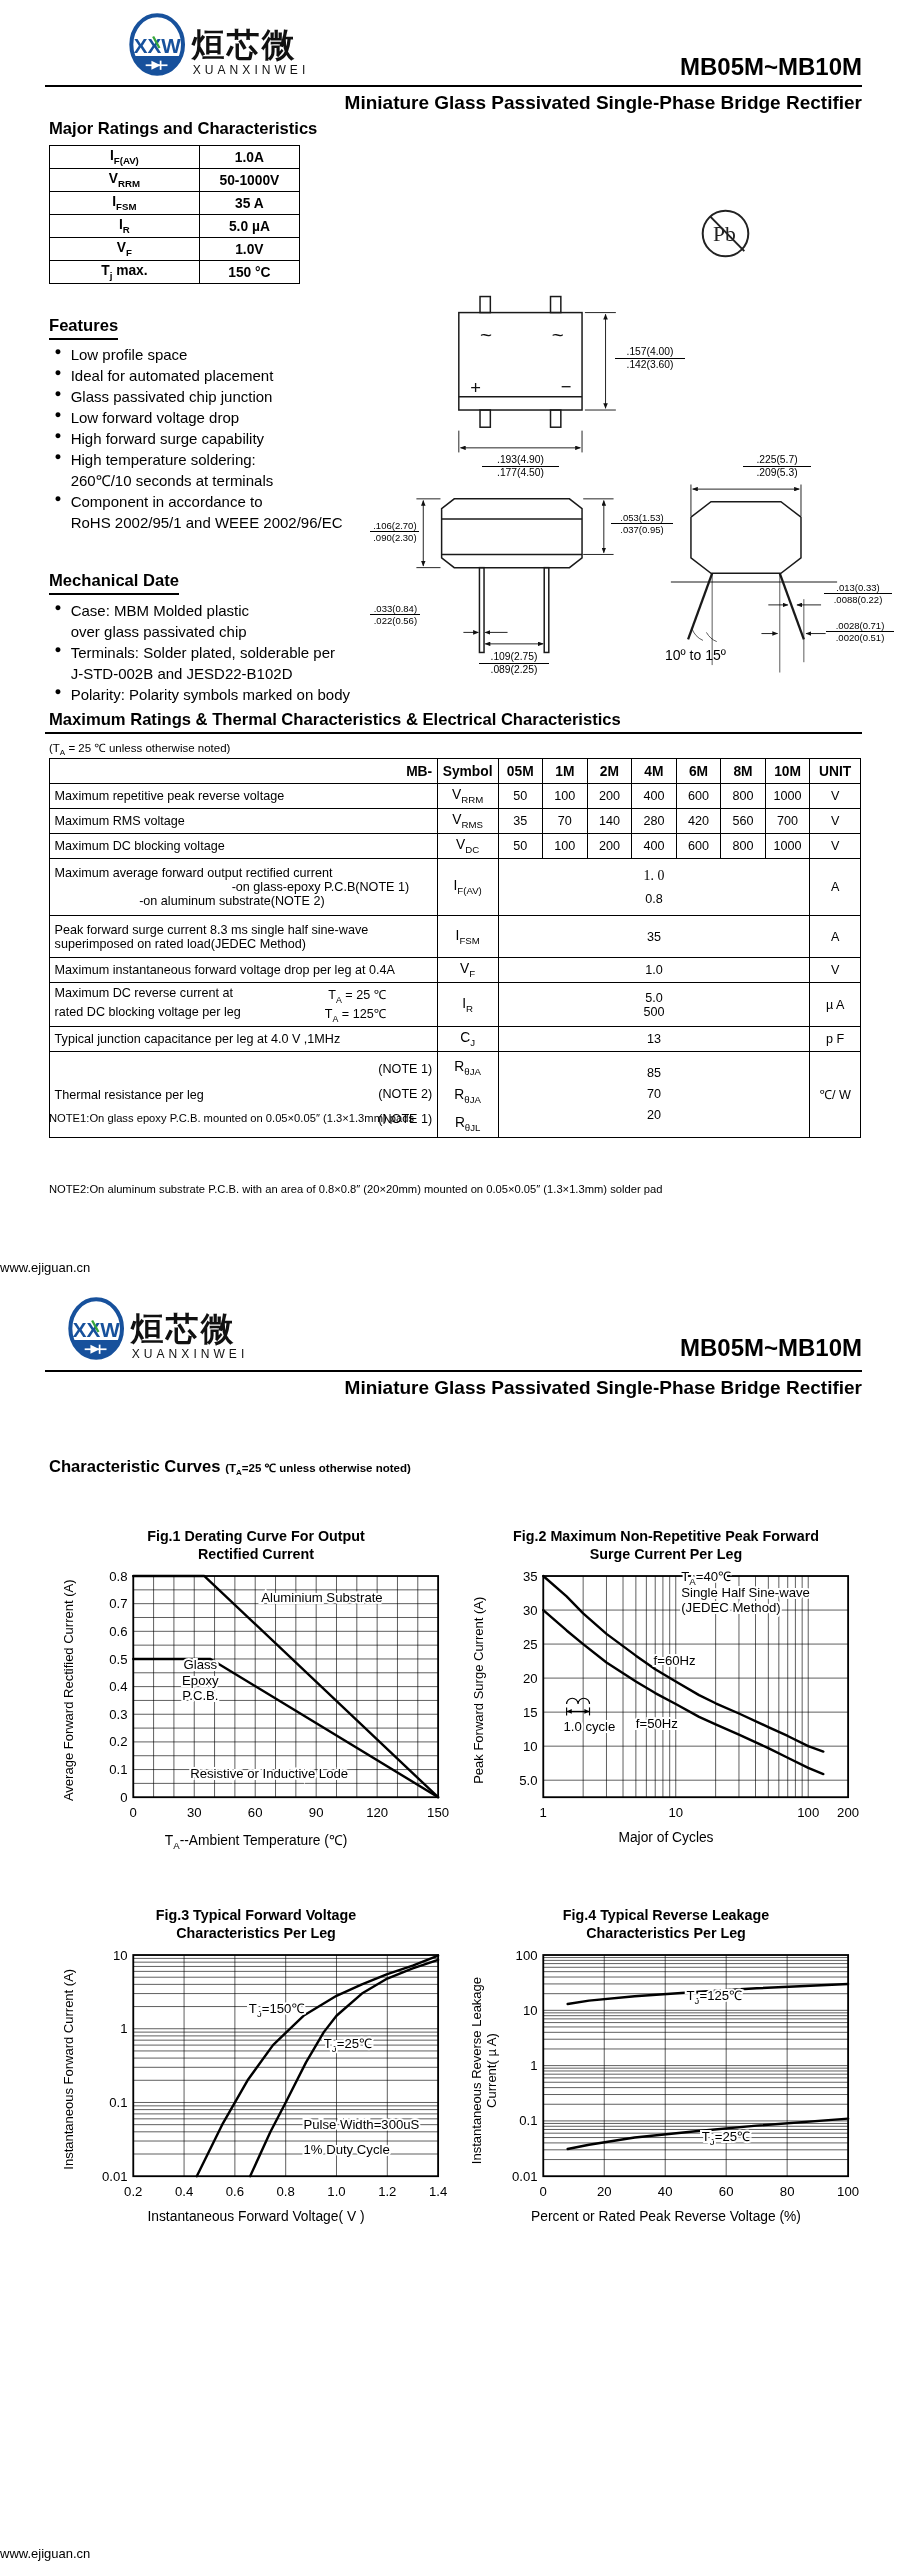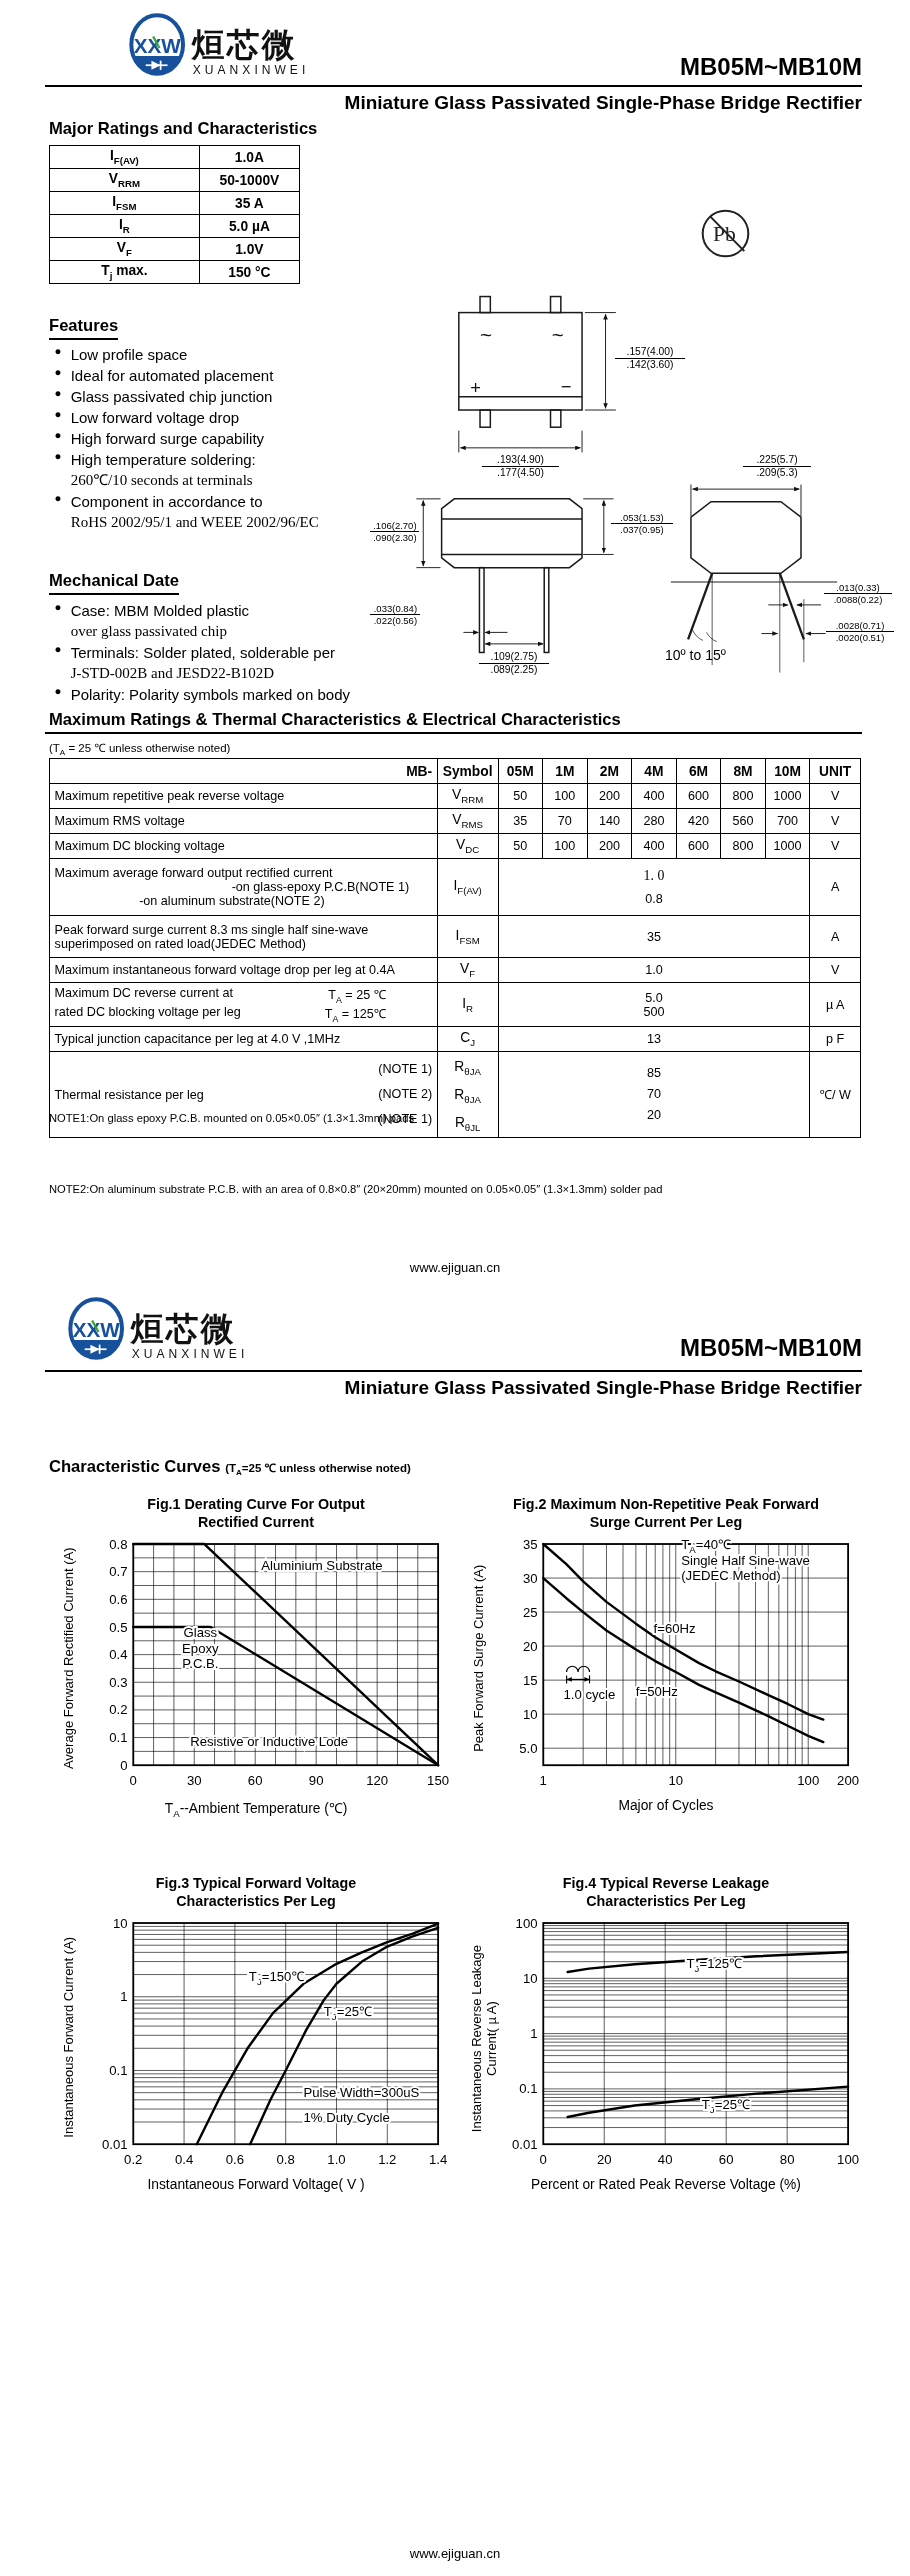--- a/index.html
+++ b/index.html
@@ -13,38 +13,38 @@
   .h2u{border-bottom:2px solid #000;padding-bottom:2.9px;}
   .smallcond{font-size:11.5px;font-weight:bold;}
   
   table.major{position:absolute;border-collapse:collapse;border:1.4px solid #000;}
   table.major td{border:1.4px solid #000;height:22px;text-align:center;
     font-size:13.8px;font-weight:bold;padding:0 3.4px;}
   
   .blist{position:absolute;font-size:15px;line-height:1.40;}
   .blist .it{position:relative;padding-left:20.7px;}
   .blist .it .dot{position:absolute;left:4.6px;top:-0.6px;font-size:11.5px;}
-  .blist .l2{padding-left:20.7px;font-family:Liberation Serif, serif;}
+  .blist .l2{padding-left:20.7px;}
   
   table.big{position:absolute;border-collapse:collapse;border:1.7px solid #000;table-layout:fixed;}
   table.big td{border:solid #000;border-width:1.7px 0.9px;font-size:12.6px;padding:0.6px 4.6px;
     text-align:center;vertical-align:middle;overflow:hidden;}
   table.big td.param{text-align:left;}
   table.big .hdr td{font-weight:bold;font-size:13.8px;}
   table.big .sym{font-size:13.8px;}
   sub{font-size:70%;}
   .note{position:absolute;font-size:11.2px;}
-  .footer{position:absolute;left:0;width:910px;text-align:center;font-size:13px;}
+  .footer{position:absolute;left:0;width:910px;font-size:13px;}
   
   .dim{position:absolute;font-size:10.3px;text-align:center;line-height:1.2;}
   .dim .t{border-bottom:1px solid #000;padding:0 1.1px;}
   .dim.sm{font-size:9.5px;}
   .angle{position:absolute;font-size:14px;}
   
-  .fig{position:absolute;width:402px;}
+  .fig{position:absolute;width:402px;margin-top:32px;}
   .fig-title{text-align:center;font-size:14.3px;font-weight:bold;white-space:pre-line;line-height:1.25;}
   .fig-body{position:relative;height:259px;margin-top:4.6px;}
   .fig-body svg.chart{position:absolute;left:30px;top:0;}
   .ylab{position:absolute;width:247px;text-align:center;font-size:13px;
     transform:rotate(-90deg);white-space:pre-line;line-height:1.12;}
   .xlab{text-align:center;font-size:13.8px;margin-top:2.3px;}
   .logo-cn{font-size:57px;font-weight:bold;letter-spacing:4px;fill:#111;}
   .logo-en{font-size:21px;letter-spacing:7px;fill:#111;}
 </style>
 </head>

